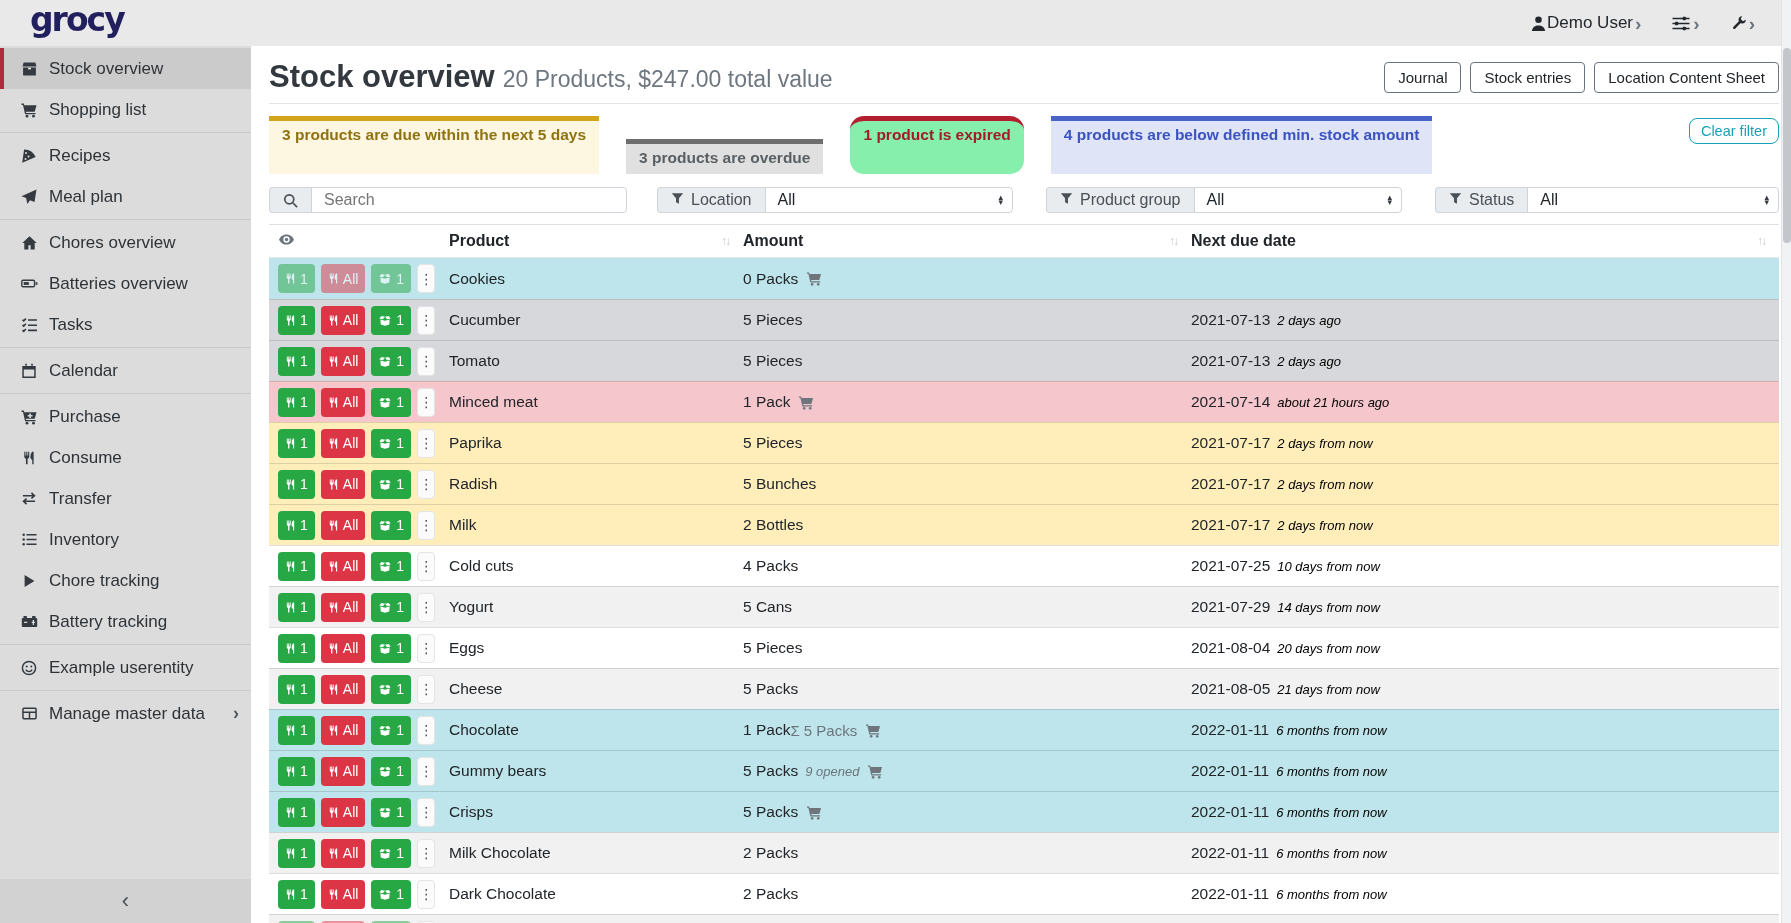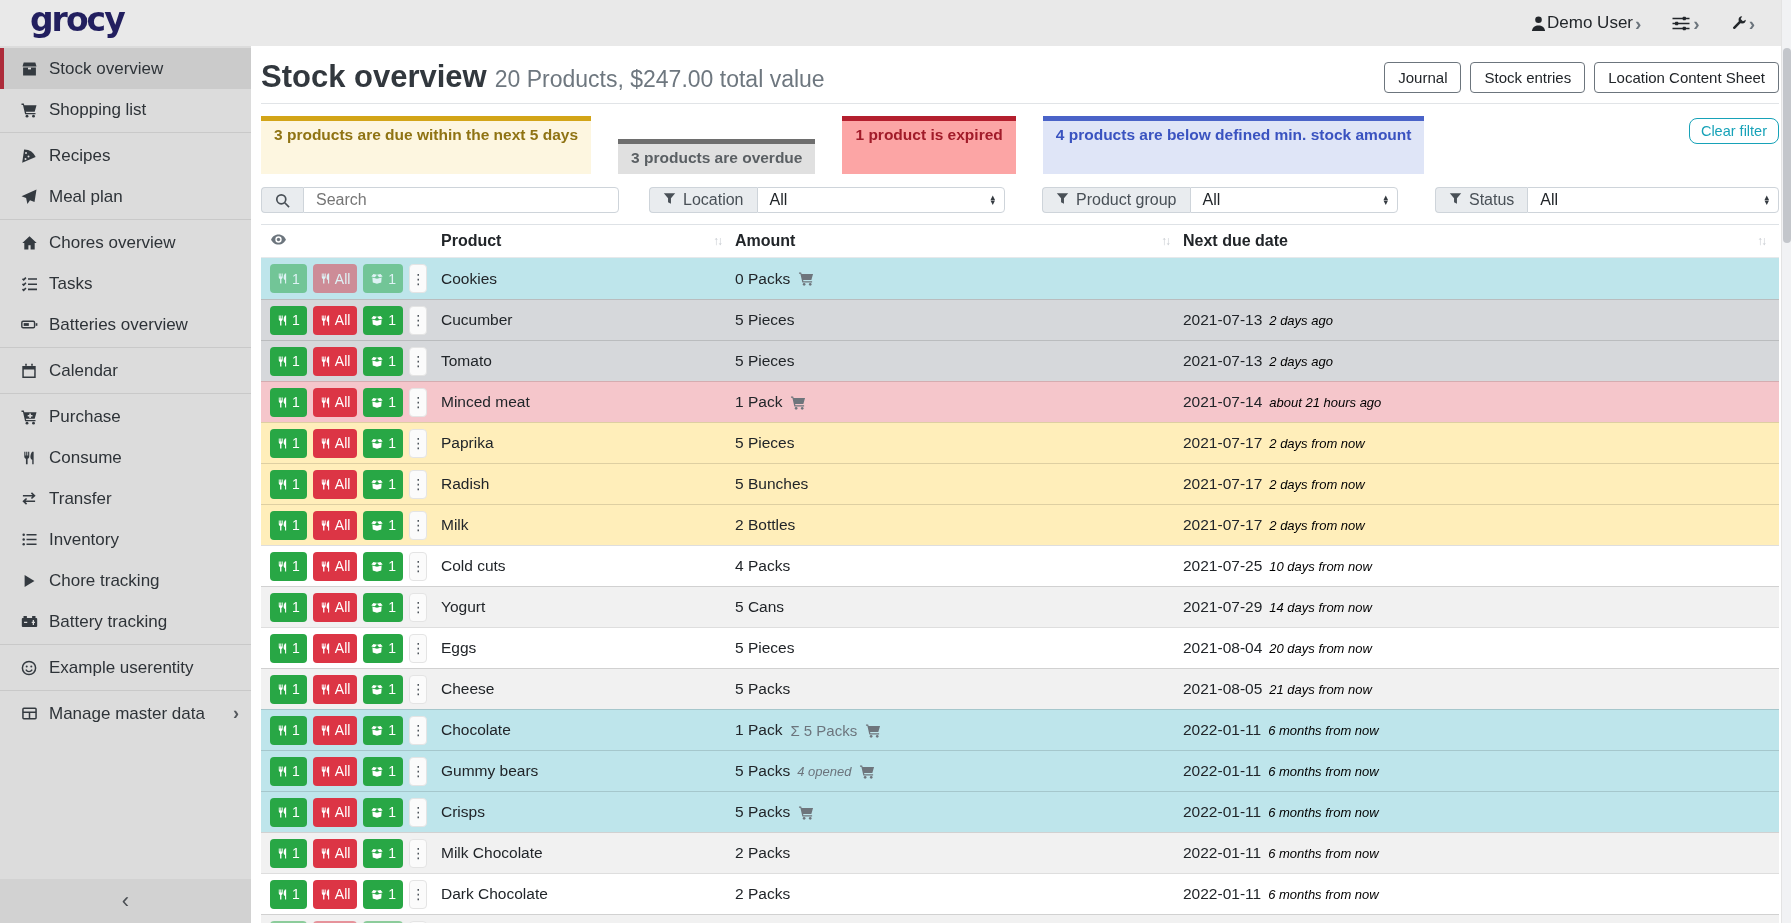--- a/index.html
+++ b/index.html
@@ -16,21 +16,21 @@
   .layout{display:flex;height:877px}
   .sidebar{width:251px;background:#dcdcdc;position:relative;flex:none;padding-top:2px}
   .side-item{height:41px;display:flex;align-items:center;gap:10px;padding:0 12px 0 15px;font-size:17px;color:#2e3338;cursor:pointer;border-left:4px solid transparent}
   .side-item.active{background:#cbcbcb;border-left:4px solid #ad2b3a}
   .side-item .s-icon{width:20px;display:flex;justify-content:center;color:#343a40}
   .side-item .s-icon svg{display:block}
   .side-item .s-chev{margin-left:auto;color:#55595e;font-size:18px;font-weight:bold}
   .side-divider{border-top:1px solid #c9c9c9;margin:2px 0}
   .side-footer{position:absolute;left:0;right:0;bottom:0;height:44px;background:#d2d2d2;display:flex;align-items:center;justify-content:center;color:#4b4f54;font-size:22px;cursor:pointer}
   
-  main{flex:1;padding:8px 12px 0 10px;overflow:hidden;position:relative}
+  main{flex:1;padding:8px 12px 0 18px;overflow:hidden;position:relative}
   .page-head{display:flex;align-items:flex-start;justify-content:space-between;margin:4px 0 8px}
   h1{font-size:31px;font-weight:600;color:#32383e;line-height:1.2}
   h1 .subtitle{font-size:23px;color:#6e777f;font-weight:400;margin-left:8px}
   .head-actions{display:flex;gap:9px;margin-top:4px}
   .btn-outline{background:#fff;border:1px solid #6c757d;border-radius:4px;color:#212529;font-size:15px;padding:6px 13px;font-family:inherit;cursor:pointer;white-space:nowrap}
   .rule{border:0;border-top:1px solid #e1e4e7;margin:4px 0 12px}
   
   .banner-row{display:flex;align-items:flex-start;gap:27px;margin-bottom:13px}
   .banner{border-top:5px solid;padding:5px 13px 7px;font-weight:bold;font-size:15.5px;white-space:nowrap}
   .clear-filter{margin-left:auto;background:#fff;border:1px solid #17a2b8;color:#17a2b8;border-radius:8px;font-size:14.5px;padding:4px 11px;font-family:inherit;cursor:pointer;margin-top:2px}
@@ -54,21 +54,21 @@
   .sort{margin-left:auto;margin-right:14px;color:#c7cbd0;font-size:12px;letter-spacing:-2px;font-weight:normal}
   .trow{display:flex;align-items:center;height:41px;border-top:1px solid rgba(0,0,0,.13)}
   .trow:first-child{border-top:0}
   .rbtn{height:29px;border:0;border-radius:4px;display:inline-flex;align-items:center;gap:4px;padding:0 7px;color:#fff;font-size:14px;font-family:inherit;cursor:pointer}
   .rbtn svg{display:block}
   .rbtn.green{background:#28a745}
   .rbtn.red{background:#dc3545}
   .rbtn.dots{background:#fbfbfb;color:#495057;width:18px;padding:0;justify-content:center;border:1px solid #e4e4e4;font-size:14px}
   .trow.disabled .rbtn.green,.trow.disabled .rbtn.red{opacity:.5}
   .prod-name,.amt-main,.date-main{font-size:15.5px;color:#212529}
-  .amt-extra{color:#6c757d;font-size:15px;margin-left:8px}
+  .amt-extra{color:#6c757d;font-size:15px;margin-left:0}
   .amt-note{color:#6c757d;font-size:13px;font-style:italic;margin-left:7px}
   .amt-cart{margin-left:8px;color:#6e757c;display:none}
   .date-rel{font-size:13px;font-style:italic;margin-left:7px;color:#000000}
   
   .scrollbar{position:fixed;top:0;right:0;width:10px;height:923px;background:#f1f2f4;border-left:1px solid #e3e3e3}
   .scroll-thumb{position:absolute;top:48px;left:1px;width:8px;height:195px;background:#c3c6cb;border-radius:4px}
 </style>
 </head>
 <body>
 
@@ -164,38 +164,38 @@
             <svg width="17" height="16" viewBox="0 0 16 16" fill="#343a40">
               <path d="M8 1.2L.8 8h2v6.5h4.1v-4.2h2.2v4.2h4.1V8h2z"></path>
             </svg>
           </span>
     <span class="s-label">Chores overview</span>
 
   </div>
 
   <div class="side-item">
     <span class="s-icon">
-            <svg width="17" height="16" viewBox="0 0 16 16" fill="none" stroke="#343a40" stroke-width="1.6">
-              <path d="M1 2.7l1.2 1.2L4.4 1.6M1 7.9l1.2 1.2 2.2-2.3M1 13.1l1.2 1.2 2.2-2.3"></path>
-              <path d="M6.5 3h9M6.5 8.2h9M6.5 13.4h9"></path>
-            </svg>
-          </span>
-    <span class="s-label">Tasks</span>
-
-  </div>
-
-  <div class="side-item">
-    <span class="s-icon">
             <svg width="19" height="15" viewBox="0 0 18 16" fill="#343a40">
               <rect x=".8" y="4.6" width="13.6" height="6.8" rx="1.4" fill="none" stroke="#343a40" stroke-width="1.5"></rect>
               <rect x="15.6" y="6.6" width="1.8" height="2.8"></rect>
               <rect x="2.8" y="6.5" width="5.5" height="3"></rect>
             </svg>
           </span>
     <span class="s-label">Batteries overview</span>
+
+  </div>
+
+  <div class="side-item">
+    <span class="s-icon">
+            <svg width="17" height="16" viewBox="0 0 16 16" fill="none" stroke="#343a40" stroke-width="1.6">
+              <path d="M1 2.7l1.2 1.2L4.4 1.6M1 7.9l1.2 1.2 2.2-2.3M1 13.1l1.2 1.2 2.2-2.3"></path>
+              <path d="M6.5 3h9M6.5 8.2h9M6.5 13.4h9"></path>
+            </svg>
+          </span>
+    <span class="s-label">Tasks</span>
 
   </div>
 
 <div class="side-divider"></div>
   <div class="side-item">
     <span class="s-icon">
             <svg width="16" height="16" viewBox="0 0 16 16" fill="#343a40">
               <path d="M4.2.8h1.6v2H4.2zM10.2.8h1.6v2h-1.6z"></path>
               <path d="M1.3 2.9h13.4v12H1.3zm1.5 3.6v6.9h10.4V6.5z"></path>
               <path d="M4.3 7.8h2v1.6h-2zm3.4 0h2v1.6h-2zm3.4 0h2v1.6h-2zM4.3 10.8h2v1.6h-2zm3.4 0h2v1.6h-2z" fill="#dcdcdc" stroke="none"></path>
@@ -316,21 +316,21 @@
         </div>
     </div>
     <hr class="rule">
 
     <div class="banner-row">
       <div id="banner-mount" style="display:flex;gap:27px">
   <div class="banner" style="border-top-color: rgb(211, 165, 24); background: rgb(253, 246, 224); color: rgb(143, 115, 19);"><span class="b-text">3 products are due within the next 5 days</span></div>
 
   <div class="banner" style="border-top-color: rgb(110, 110, 110); background: rgb(224, 224, 224); color: rgb(90, 95, 99); margin-top: 23px;"><span class="b-text">3 products are overdue</span></div>
 
-  <div class="banner" style="border-top-color: rgb(180, 31, 46); background: #fca5a5; color: rgb(161, 27, 41);"><span class="b-text">1 product is expired</span></div>
+  <div class="banner" style="border-top-color: rgb(180, 31, 46); background: #86efac; color: rgb(161, 27, 41); border-radius: 14px;"><span class="b-text">1 product is expired</span></div>
 
   <div class="banner" style="border-top-color: rgb(74, 99, 200); background: rgb(223, 229, 247); color: rgb(58, 83, 192);"><span class="b-text">4 products are below defined min. stock amount</span></div>
 </div>
       <button class="clear-filter">Clear filter</button>
     </div>
 
     <div class="filters">
       <div class="group search-group">
         <span class="addon">
             <svg width="15" height="15" viewBox="0 0 16 16" fill="none" stroke="#495057" stroke-width="1.8">
@@ -1019,21 +1019,21 @@
       <button class="rbtn dots">
                 <span>⋮</span>
               </button>
     </div>
     <div class="c-product">
               <span class="prod-name">Gummy bears</span>
             </div>
     <div class="c-amount">
       <span class="amt-main">5 Packs</span>
 
-      <span class="amt-note">4 opened</span>
+      <span class="amt-note">9 opened</span>
       <span class="amt-cart" style="display: inline-flex;">
                 <svg width="16" height="15" viewBox="0 0 16 16" fill="#6e757c">
                   <path d="M.5 1.6h2.3l.5 1.7h12.2l-1.8 6.4H4.9l.3 1.2h9.3v1.4H4.1L2 3H.5z"></path>
                   <circle cx="6" cy="14.2" r="1.4"></circle>
                   <circle cx="12.5" cy="14.2" r="1.4"></circle>
                 </svg>
               </span>
     </div>
     <div class="c-date">
       <span class="date-main">2022-01-11</span>

